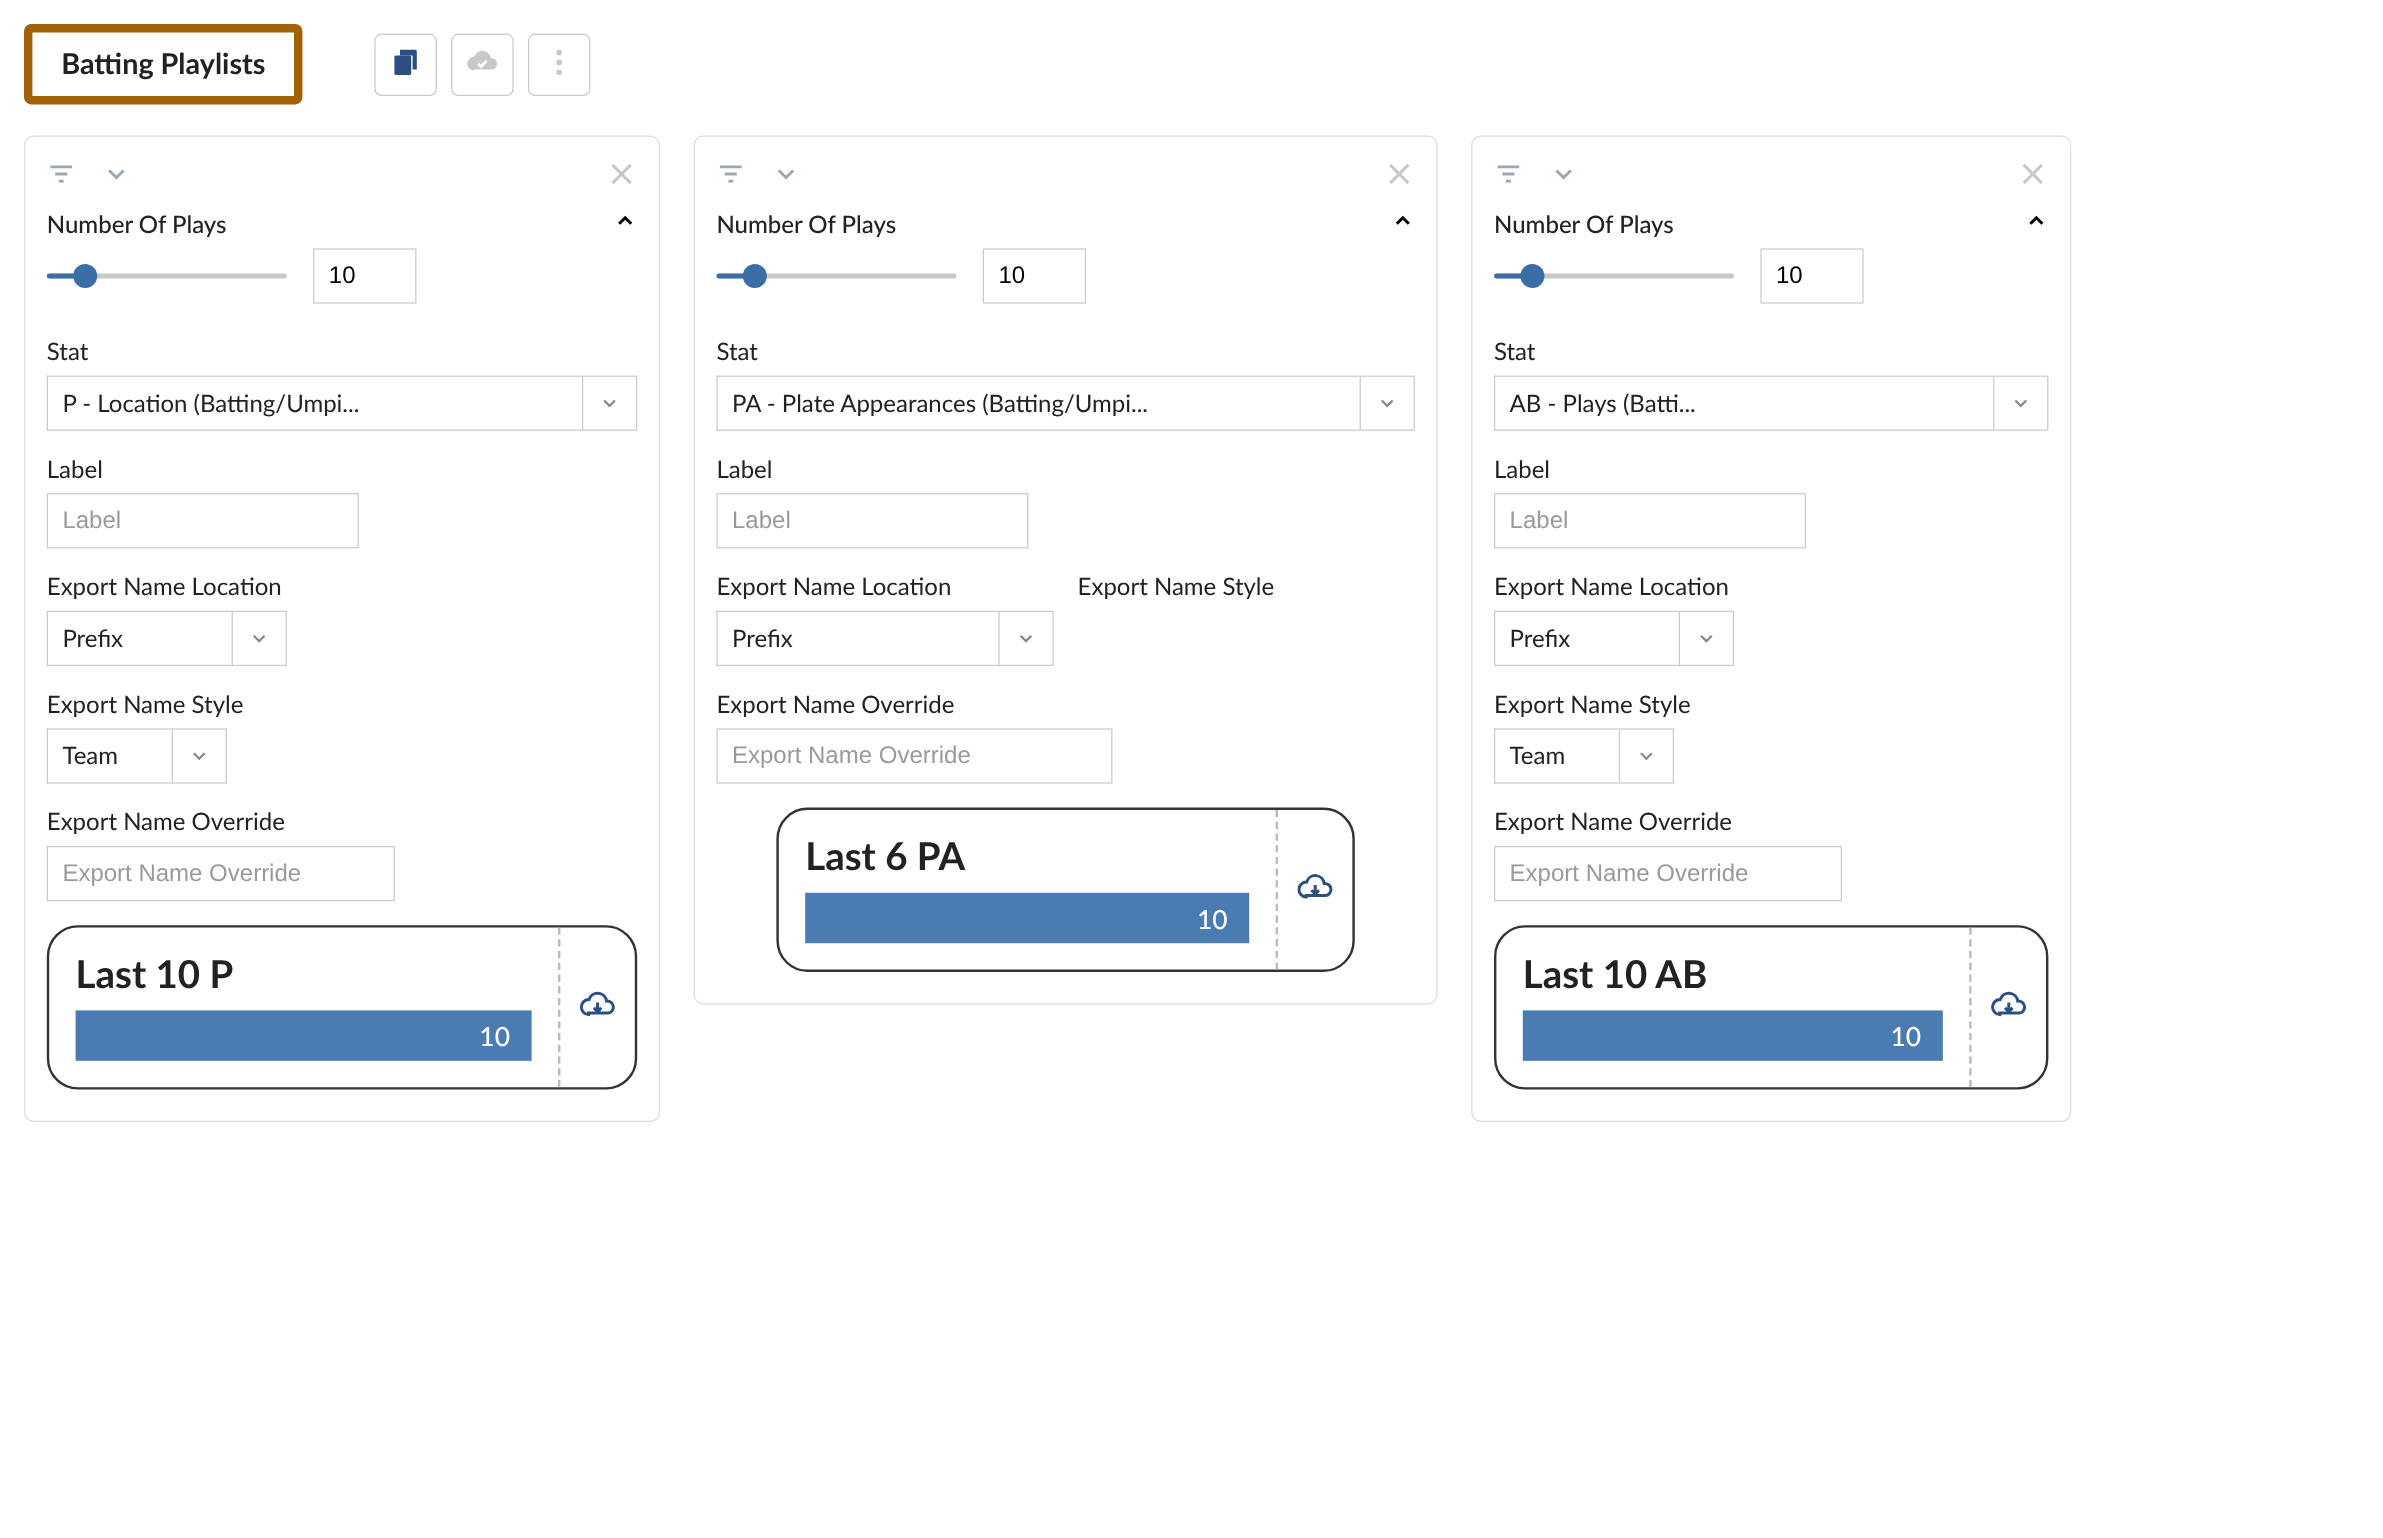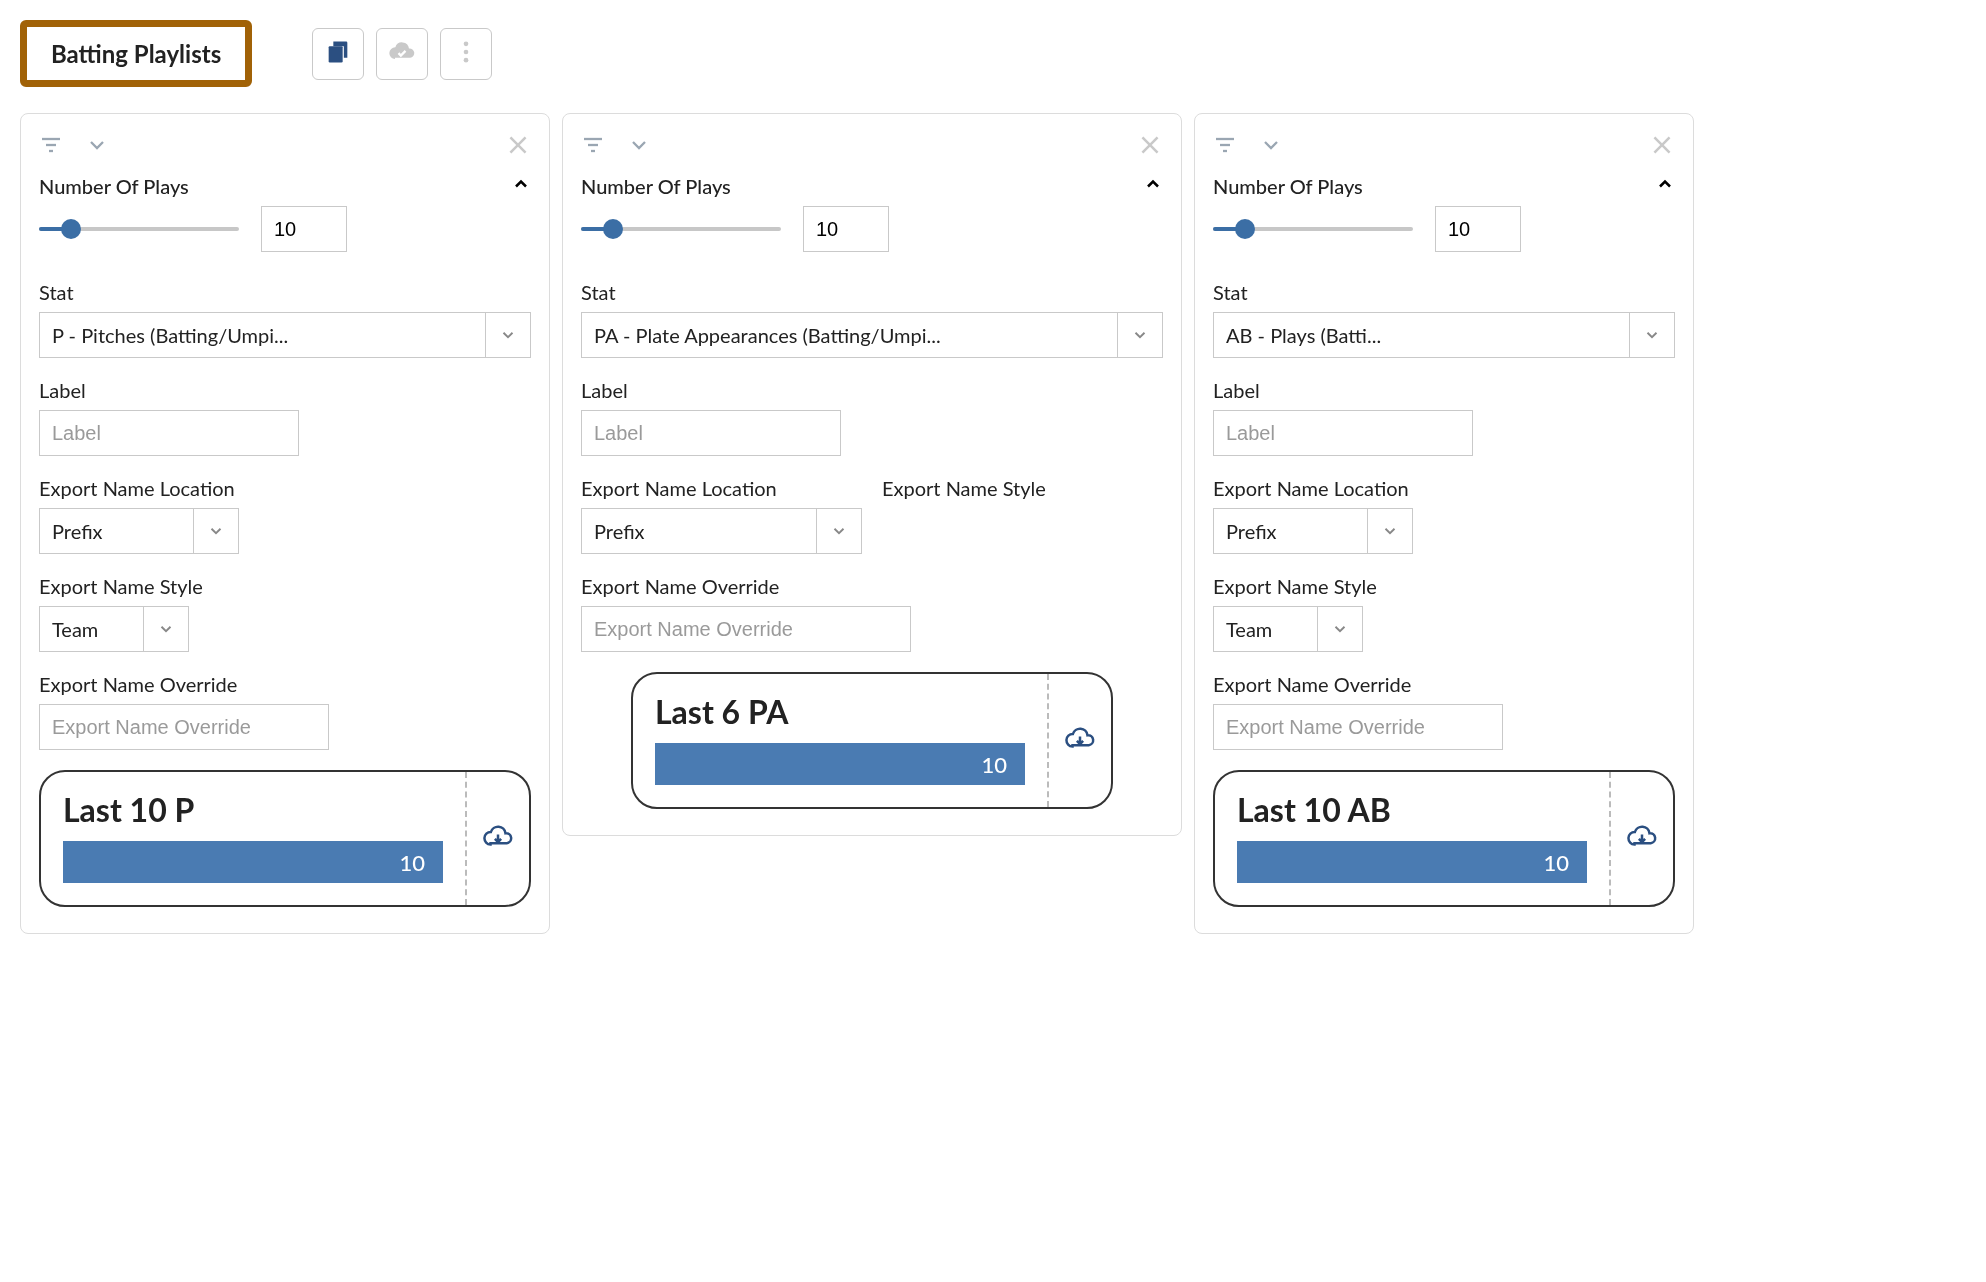--- a/index.html
+++ b/index.html
@@ -38,21 +38,21 @@
     cursor: pointer;
     background: #fff;
   }
   .icon-btn svg { width: 28px; height: 28px; }
   .icon-btn.active svg { fill: #2b4f81; }
   .icon-btn.dim svg { fill: #c9c9c9; }
 
   
   .cards {
     display: flex;
-    gap: 12px;
+    gap: 28px;
     align-items: flex-start;
   }
   .card {
     border: 1px solid #dcdcdc;
     border-radius: 8px;
     padding: 18px 18px 26px 18px;
     width: 530px;
   }
   .card.wide { width: 620px; }
   .card.narrow { width: 500px; }
@@ -228,21 +228,21 @@
         <div class="slider-track"></div>
           <div class="slider-fill"></div>
           <div class="slider-thumb"></div>
       </div>
       <input class="num-in" value="10" style="">
     </div>
 
     <div class="fld">
       <div class="fld-lbl">Stat</div>
       <div class="sel-pair" style="width:100%">
-        <div class="sel-left ellipsis">P - Pitches (Batting/Umpi...</div>
+        <div class="sel-left ellipsis">P - Location (Batting/Umpi...</div>
         <div class="sel-right">
             <svg viewBox="0 0 24 24" style="width:18px;height:18px;stroke:#888;stroke-width:2.5;fill:none">
               <polyline points="6 9 12 15 18 9"></polyline>
             </svg>
           </div>
       </div>
     </div>
 
     <div class="fld">
       <div class="fld-lbl">Label</div>

